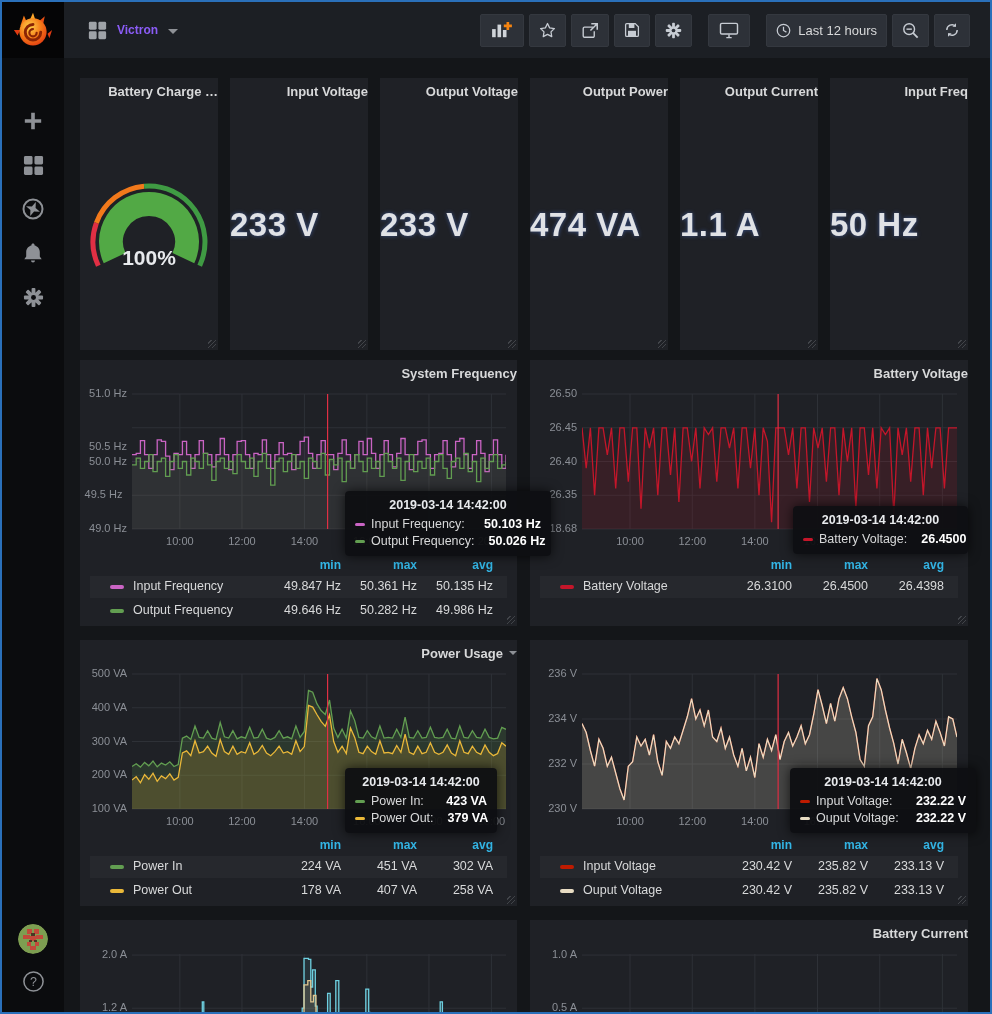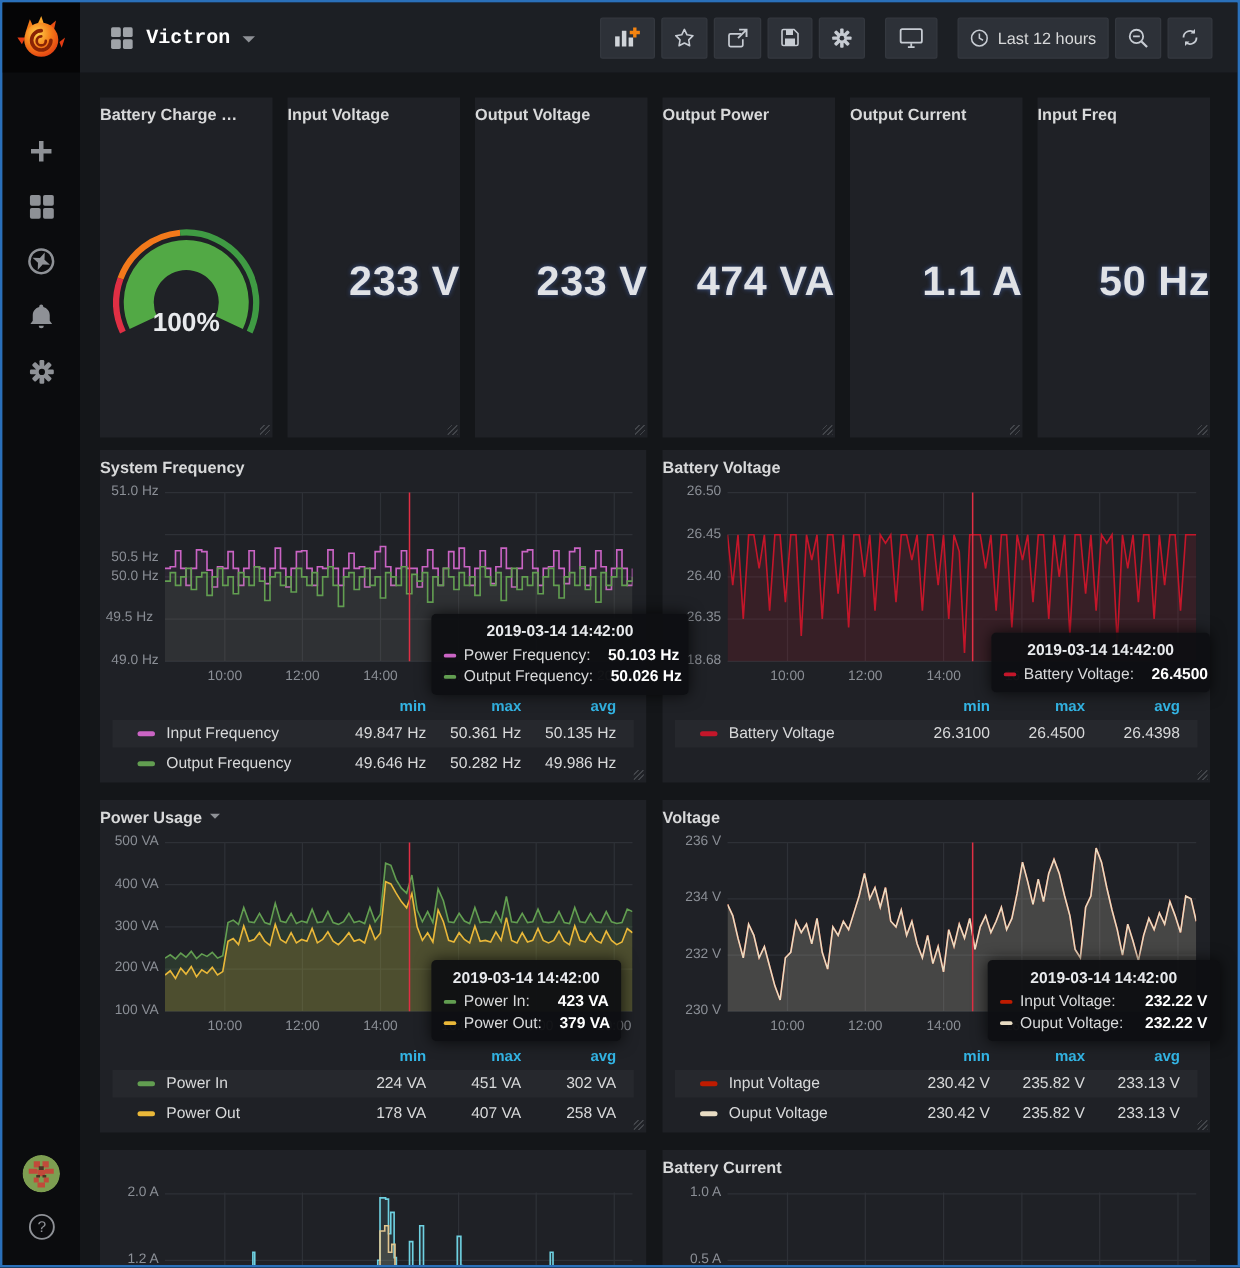--- a/index.html
+++ b/index.html
@@ -10,38 +10,38 @@
     font-family:"Liberation Sans", sans-serif; color:#d8d9da;
   }
   
   .sidebar { position:absolute; left:0; top:0; bottom:0; width:62px; background:#0b0c0e; z-index:5; }
   .logo-box { width:62px; height:56px; background:#050506; display:flex; align-items:center; justify-content:center; cursor:pointer; }
   .side-icon { position:absolute; left:0; width:62px; height:34px; display:flex; align-items:center; justify-content:center; color:#8e9196; cursor:pointer; }
   .side-icon svg { display:block; }
   
   .navbar { position:absolute; left:62px; top:0; right:0; height:56px; background:#1c1f24; display:flex; align-items:center; padding:0 20px 0 24px; z-index:4; }
   .crumb { display:flex; align-items:center; gap:10px; cursor:pointer; }
-  .crumb-title { font-size:16px; font-weight:bold; color:#ffffff;font-family:Liberation Mono, monospace; }
+  .crumb-title { font-size:12px; font-weight:bold; color:#8b5cf6; }
   .caret-down { width:0; height:0; border-left:5px solid transparent; border-right:5px solid transparent; border-top:5px solid #8e9196; margin-top:2px; }
   .nav-spacer { flex:1; }
   .nav-btn { height:33px; min-width:36px; background:#2d3138; border:1px solid #34383f; border-radius:2px; display:flex; align-items:center; justify-content:center; padding:0 9px; margin-left:5px; color:#c7ccd3; cursor:pointer; font-size:13px; }
   .nav-btn svg { display:block; }
   .nav-btn.gap { margin-left:16px; }
   .nav-btn .btn-text { margin-left:7px; color:#d8d9da; white-space:nowrap; }
   
   .dash { position:absolute; left:62px; top:56px; right:0; bottom:0; background:#141619; overflow:hidden; }
   .panel { position:absolute; background:#1f2126; overflow:hidden; }
   .panel::after { content:""; position:absolute; right:2px; bottom:2px; width:8px; height:8px;
     background:repeating-linear-gradient(135deg, transparent 0 2px, #4a4d52 2px 3px); opacity:.8; }
-  .panel-title { position:absolute; left:0; top:0; right:0; height:26px; display:flex; align-items:center; justify-content:flex-start; font-size:13px; font-weight:bold; color:#d8d9da; cursor:pointer; z-index:2; }
+  .panel-title { position:absolute; left:0; top:0; right:0; height:26px; display:flex; align-items:center; justify-content:flex-end; font-size:13px; font-weight:bold; color:#d8d9da; cursor:pointer; z-index:2; }
   .panel-title .menu-caret { width:0; height:0; border-left:4px solid transparent; border-right:4px solid transparent; border-top:4px solid #8e9196; margin-left:6px; display:none; }
   
   .r1 { top:20px; height:272px; width:138px; }
   .c1{left:16px}.c2{left:166px}.c3{left:316px}.c4{left:466px}.c5{left:616px}.c6{left:766px}
-  .stat-value { position:absolute; left:0; right:0; top:128px; text-align:right; font-size:33px; font-weight:bold; color:#e0e2e6; text-shadow:0 0 4px rgba(90,140,255,.45); letter-spacing:0.5px; }
+  .stat-value { position:absolute; left:0; right:0; top:128px; text-align:left; font-size:33px; font-weight:bold; color:#e0e2e6; text-shadow:0 0 4px rgba(90,140,255,.45); letter-spacing:0.5px; }
   .gauge-svg { position:absolute; left:-1px; top:100px; }
   .gauge-value { font-size:21px; font-weight:bold; fill:#e8eaed; }
   
   .graph { width:437px; height:266px; overflow:visible; }
   .g-right { width:438px; }
   .row2 { top:302px; } .row3 { top:582px; } .row4 { top:862px; }
   .gl { left:16px; } .gr { left:466px; }
   .chart-body { position:absolute; left:0; top:0; right:0; height:196px; overflow:visible; }
   .chart-svg { position:absolute; left:0; top:0; }
   .ylab { position:absolute; left:0; width:47px; text-align:right; font-size:11px; color:#8b8f96; }
@@ -314,21 +314,21 @@
         <div class="xlab" style="left: 75.872px; top: 175px;">10:00</div>
         <div class="xlab" style="left: 137.956px; top: 175px;">12:00</div>
         <div class="xlab" style="left: 200.414px; top: 175px;">14:00</div>
         <div class="xlab" style="left: 262.872px; top: 175px;">16:00</div>
         <div class="xlab" style="left: 324.956px; top: 175px;">18:00</div>
         <div class="xlab" style="left: 387.414px; top: 175px;">20:00</div>
         <div class="ttip" style="left: 265px; top: 131px; width: 206px;">
           <div class="ttip-title">2019-03-14 14:42:00</div>
           <div class="ttip-row">
             <span class="ttip-swatch" style="background: rgb(202, 100, 196);"></span>
-            <span class="ttip-label">Power Frequency:</span>
+            <span class="ttip-label">Input Frequency:</span>
             <span class="ttip-val">50.103 Hz</span>
           </div>
           <div class="ttip-row">
             <span class="ttip-swatch" style="background: rgb(98, 158, 81);"></span>
             <span class="ttip-label">Output Frequency:</span>
             <span class="ttip-val">50.026 Hz</span>
           </div>
         </div>
       </div>
     <div class="legend">
@@ -479,23 +479,20 @@
         <div class="lg-row" style="top: 44px;">
           <span class="lg-swatch" style="background: rgb(234, 184, 57);"></span>
           <span class="lg-name">Power Out</span>
           <span class="lg-val" style="right: 166px;">178 VA</span>
           <span class="lg-val" style="right: 90px;">407 VA</span>
           <span class="lg-val" style="right: 14px;">258 VA</span>
         </div>
       </div>
   </div>
   <div class="panel graph g-right row3 gr">
-    <div class="panel-title">
-        <span>Voltage</span>
-      </div>
     <div class="chart-body">
         <svg width="438" height="200" class="chart-svg">
           <line x1="52" x2="427" y1="34" y2="34" stroke="#2e3137"></line>
           <line x1="52" x2="427" y1="79" y2="79" stroke="#2e3137"></line>
           <line x1="52" x2="427" y1="124" y2="124" stroke="#2e3137"></line>
           <line x1="52" x2="427" y1="169" y2="169" stroke="#2e3137"></line>
           <line x1="100" x2="100" y1="34" y2="169" stroke="#2e3137"></line>
           <line x1="162.25" x2="162.25" y1="34" y2="169" stroke="#2e3137"></line>
           <line x1="224.875" x2="224.875" y1="34" y2="169" stroke="#2e3137"></line>
           <line x1="287.5" x2="287.5" y1="34" y2="169" stroke="#2e3137"></line>

